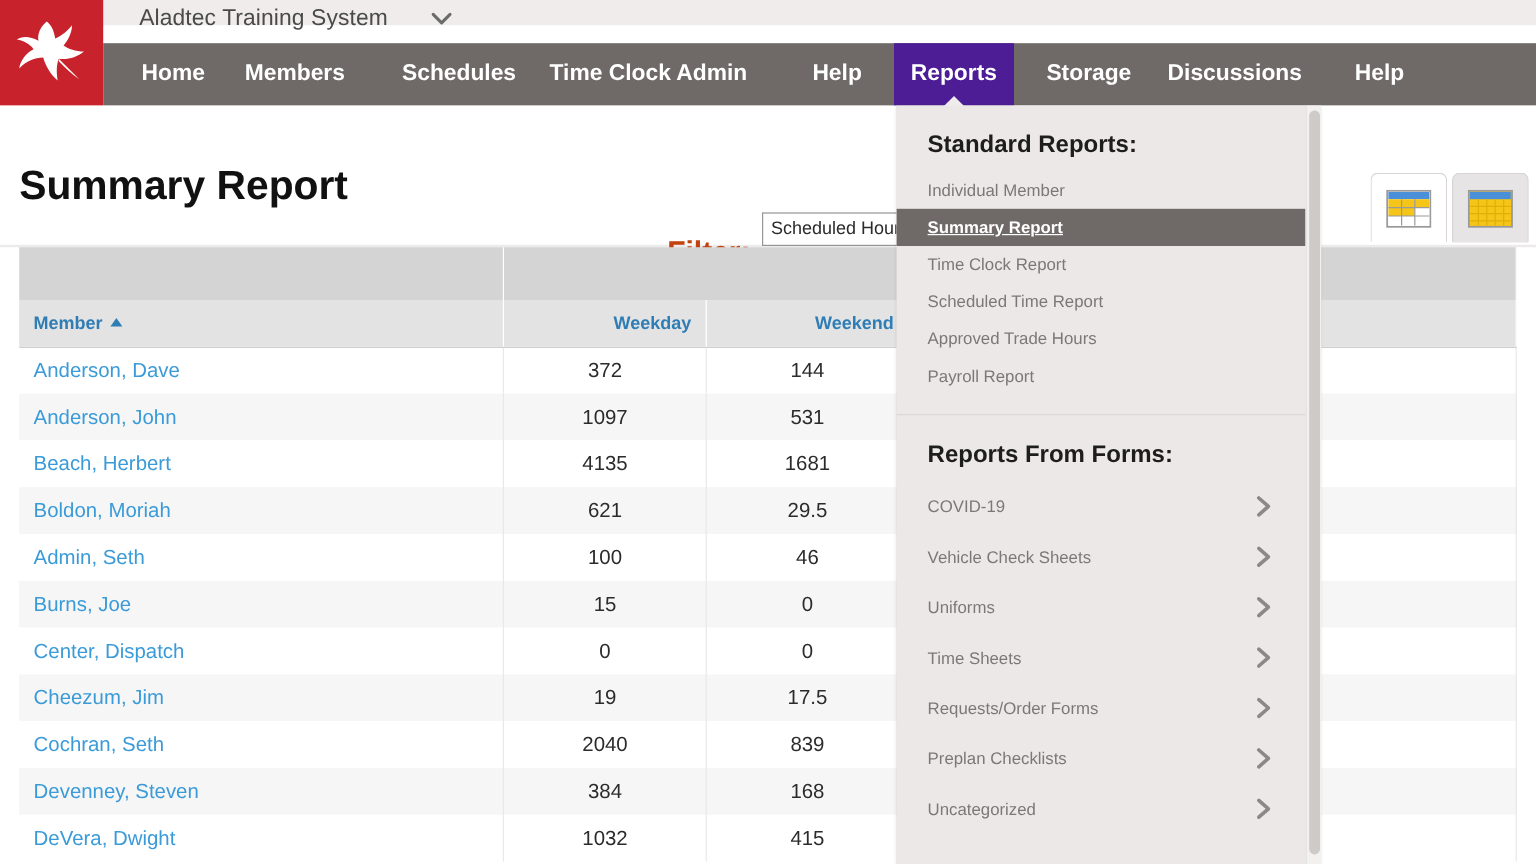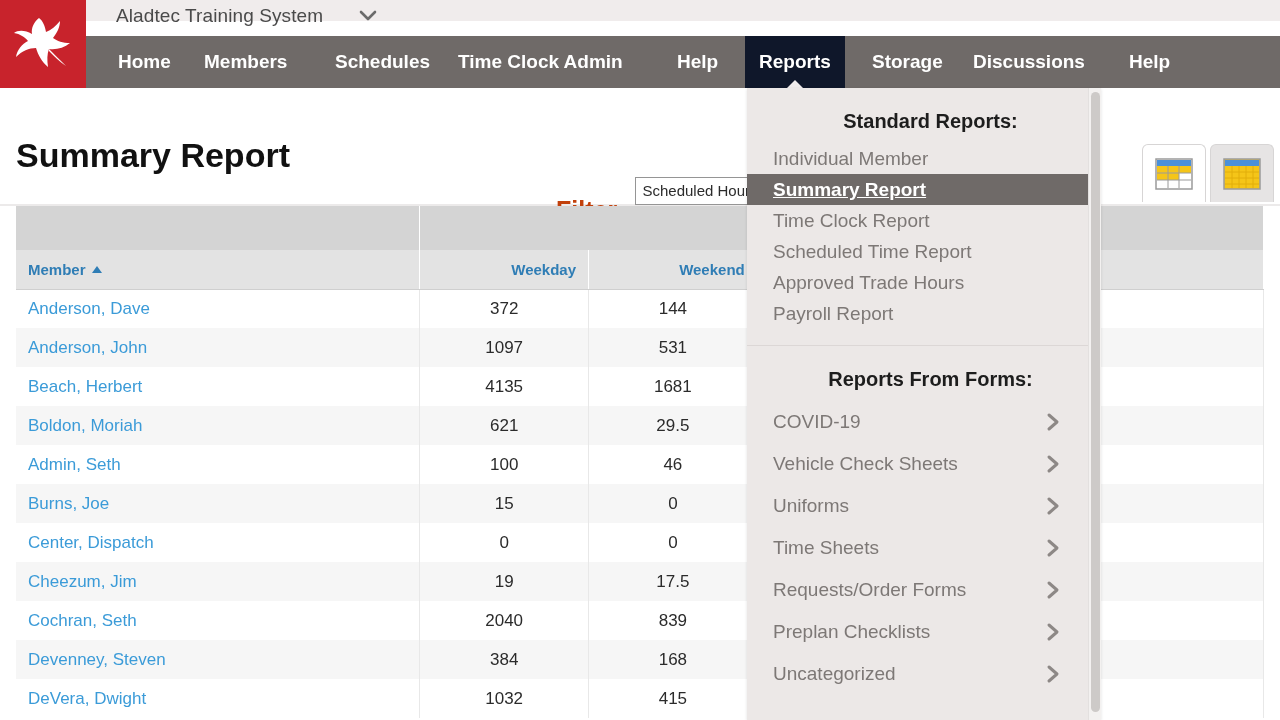--- a/index.html
+++ b/index.html
@@ -40,21 +40,21 @@
     background: #6f6a68;
   }
   .nav-items { position: relative; height: 52px; }
   .nav-item {
     position: absolute; top: 0; height: 52px;
     display: flex; align-items: center; justify-content: center;
     padding: 0 14px;
     color: #ffffff; font-size: 19px; font-weight: bold;
     white-space: nowrap; cursor: pointer;
   }
-  .nav-item.active { background: #0f172a; }
+  .nav-item.active { background: #4c1d95; }
   .nav-pointer {
     position: absolute; bottom: -1px; left: 50%; transform: translateX(-50%);
     width: 0; height: 0;
     border-left: 9px solid transparent;
     border-right: 9px solid transparent;
     border-bottom: 9px solid #f0ecec;
   }
 
   
   .page {
@@ -143,26 +143,26 @@
   .menu {
     position: absolute; left: 747px; top: 88px;
     width: 354px; height: 632px;
     background: #ece8e7;
     overflow: hidden;
     box-shadow: 0 1px 3px rgba(0,0,0,.12);
   }
   .menu-inner { position: relative; width: 341px; height: 632px; }
   .menu-section-title {
     padding: 22px 0 10px 26px;
-    font-size: 20px; font-weight: bold; color: #1d1d1d; text-align: center;
+    font-size: 20px; font-weight: bold; color: #1d1d1d;
   }
   .menu-item {
     height: 31px; line-height: 31px;
     padding: 0 26px;
-    font-size: 19px; color: #7d7876;
+    font-size: 14px; color: #7d7876;
     white-space: nowrap; cursor: pointer;
   }
   .menu-item.selected {
     background: #6f6a68; color: #ffffff; font-weight: bold;
     text-decoration: underline;
   }
   .menu-divider {
     margin: 16px 0 0 0; height: 1px; background: #dcd7d6;
   }
   .menu-item.with-arrow {

